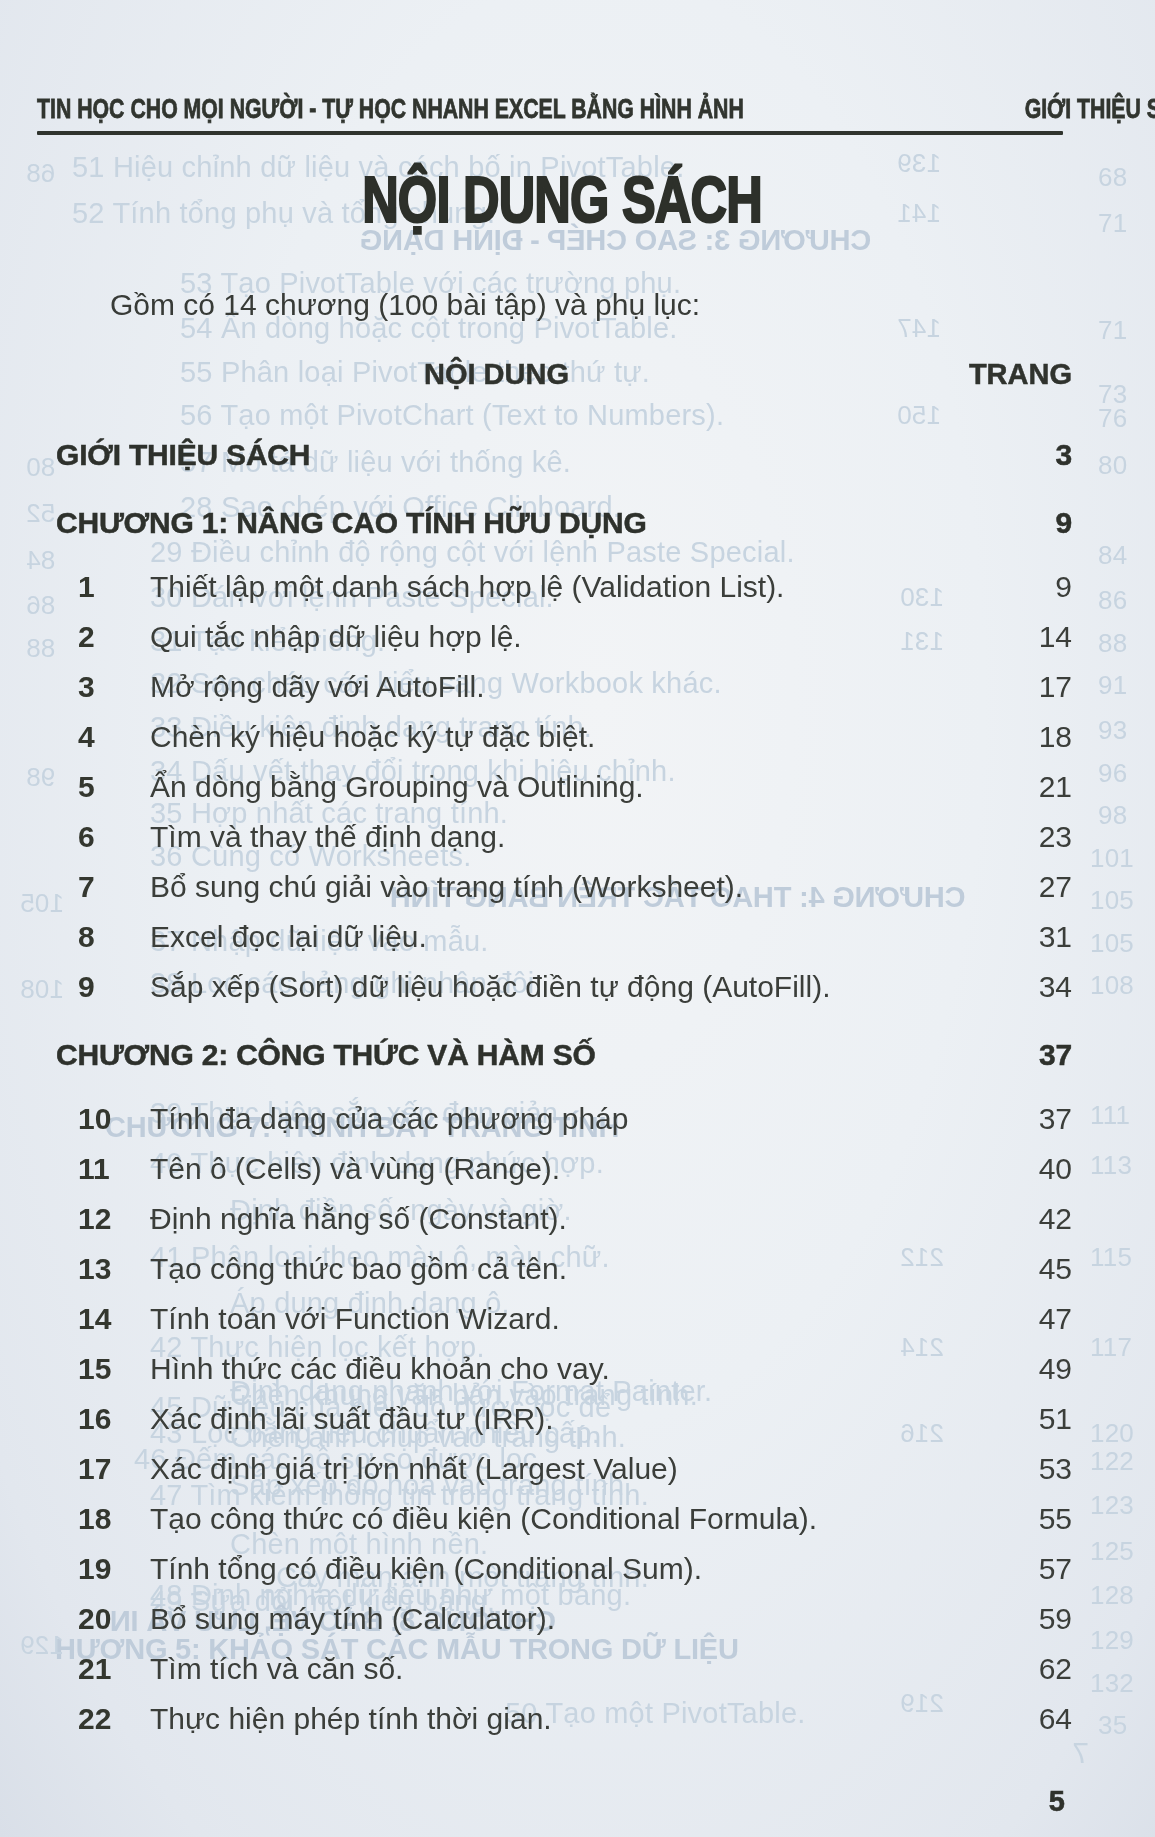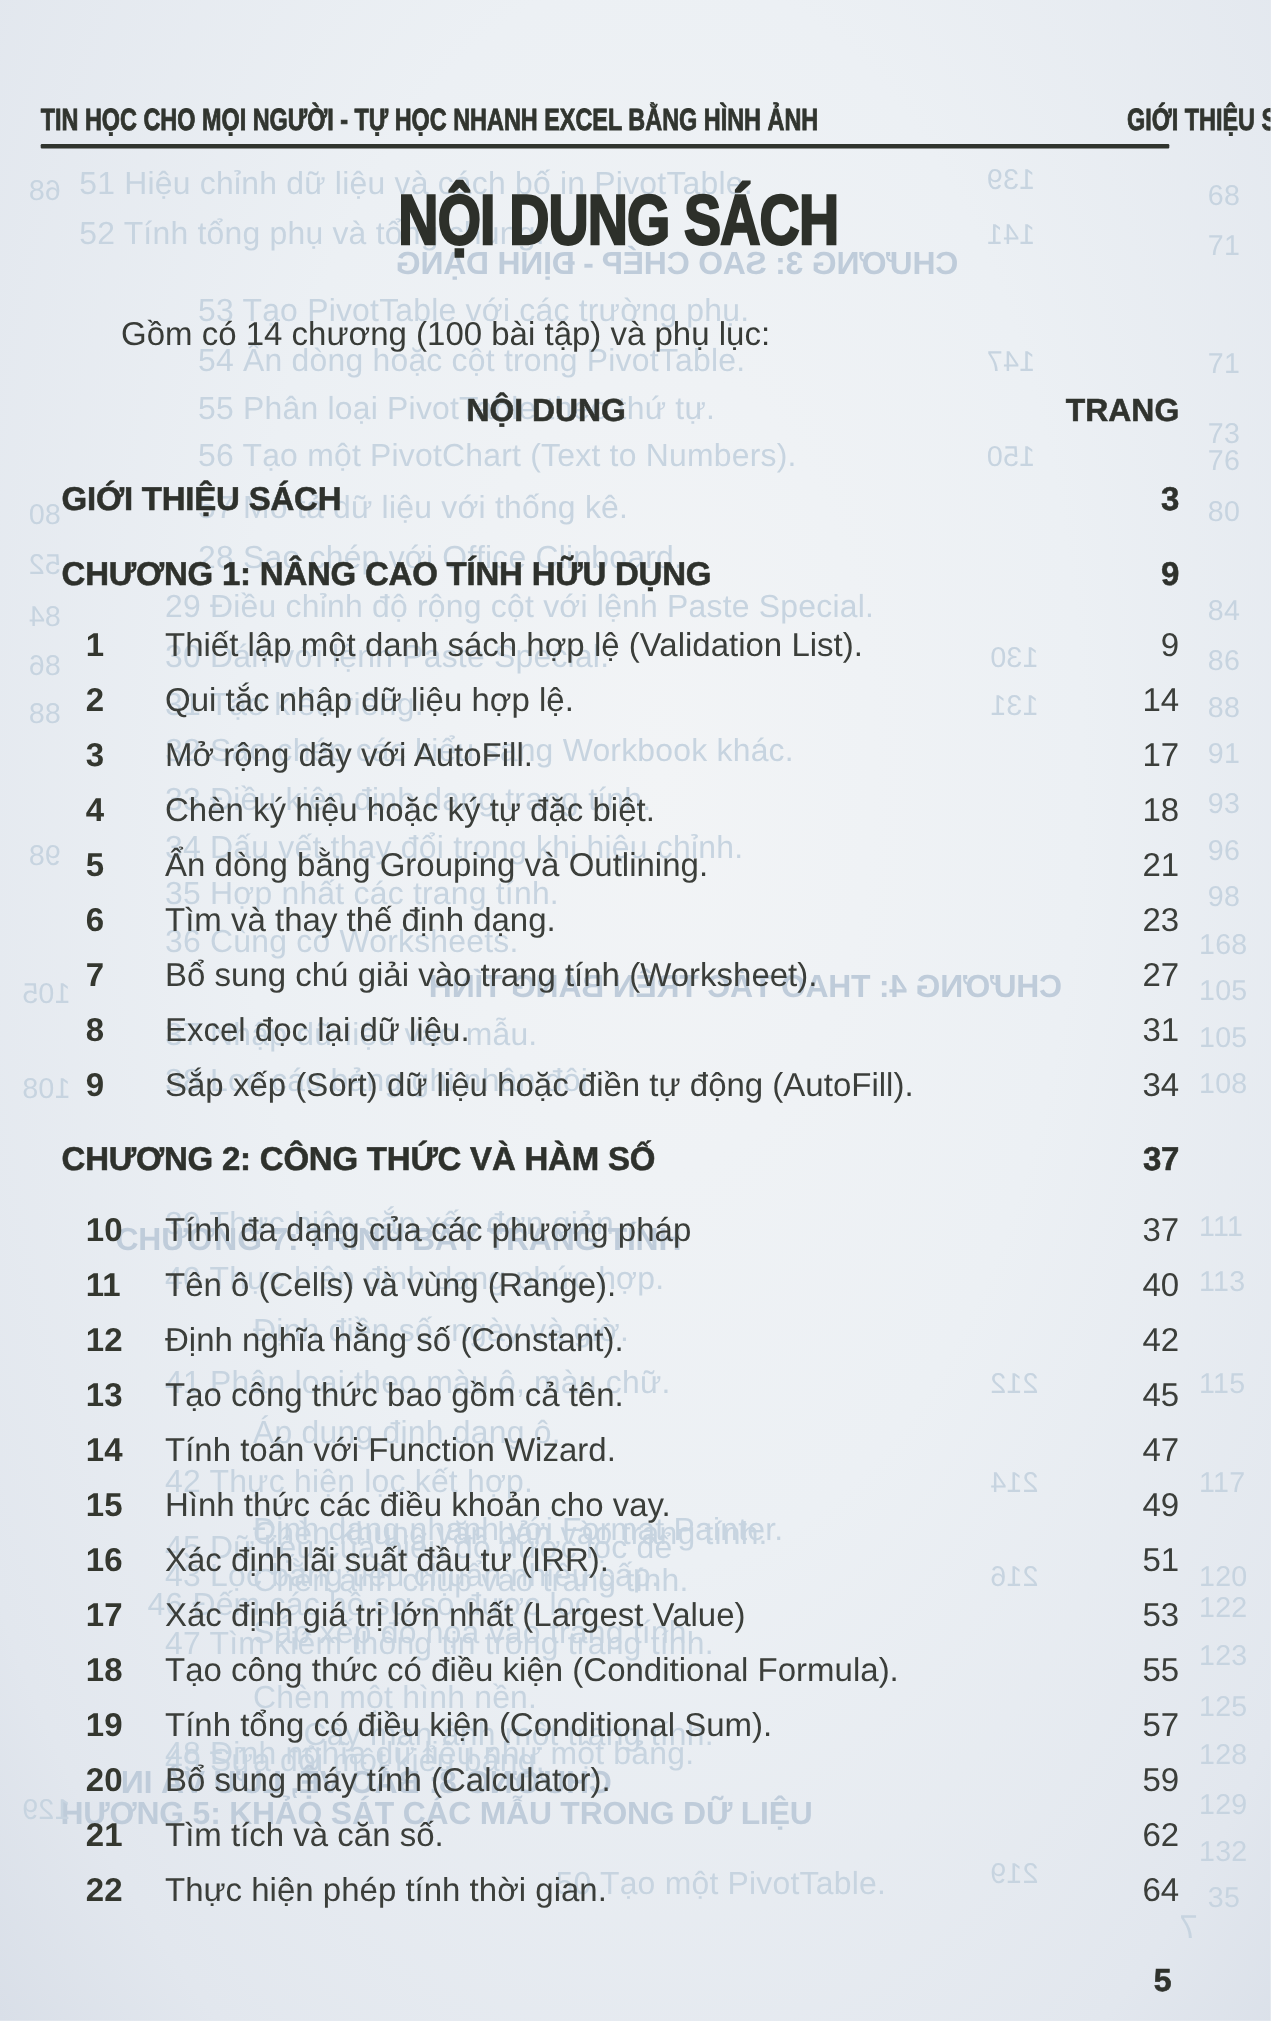--- a/index.html
+++ b/index.html
@@ -335,21 +335,21 @@
 
       <div class="bleed-frag" style="left: 1098px; top: 758px; font-size: 26px;">
         <span>96</span>
       </div>
 
       <div class="bleed-frag" style="left: 1098px; top: 800px; font-size: 26px;">
         <span>98</span>
       </div>
 
       <div class="bleed-frag" style="left: 1090px; top: 843px; font-size: 26px;">
-        <span>168</span>
+        <span>101</span>
       </div>
 
       <div class="bleed-frag" style="left: 1090px; top: 885px; font-size: 26px;">
         <span>105</span>
       </div>
 
       <div class="bleed-frag" style="left: 1090px; top: 928px; font-size: 26px;">
         <span>105</span>
       </div>
 

